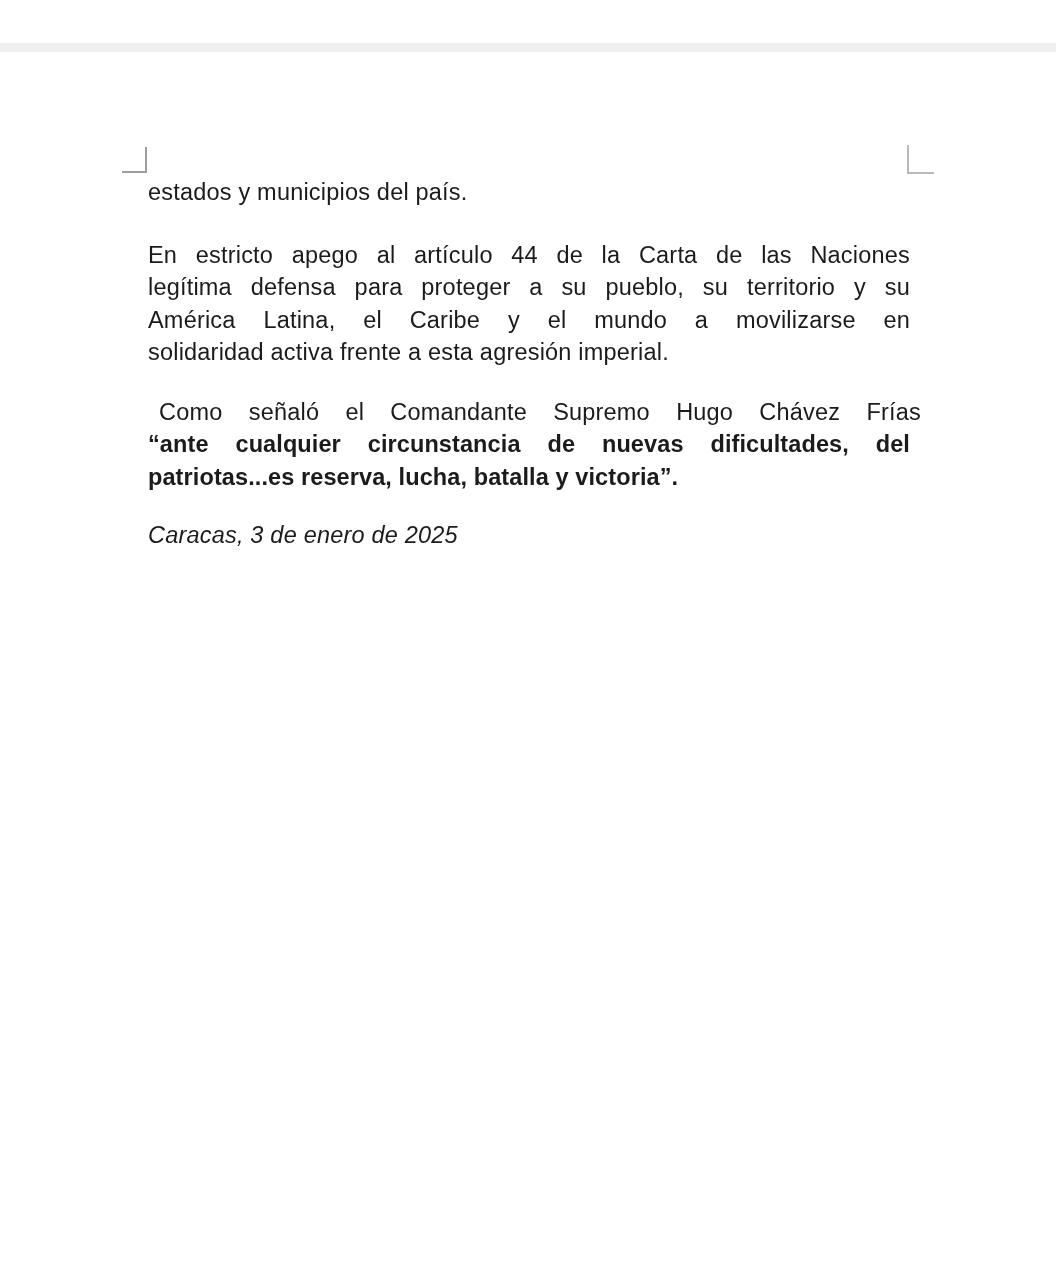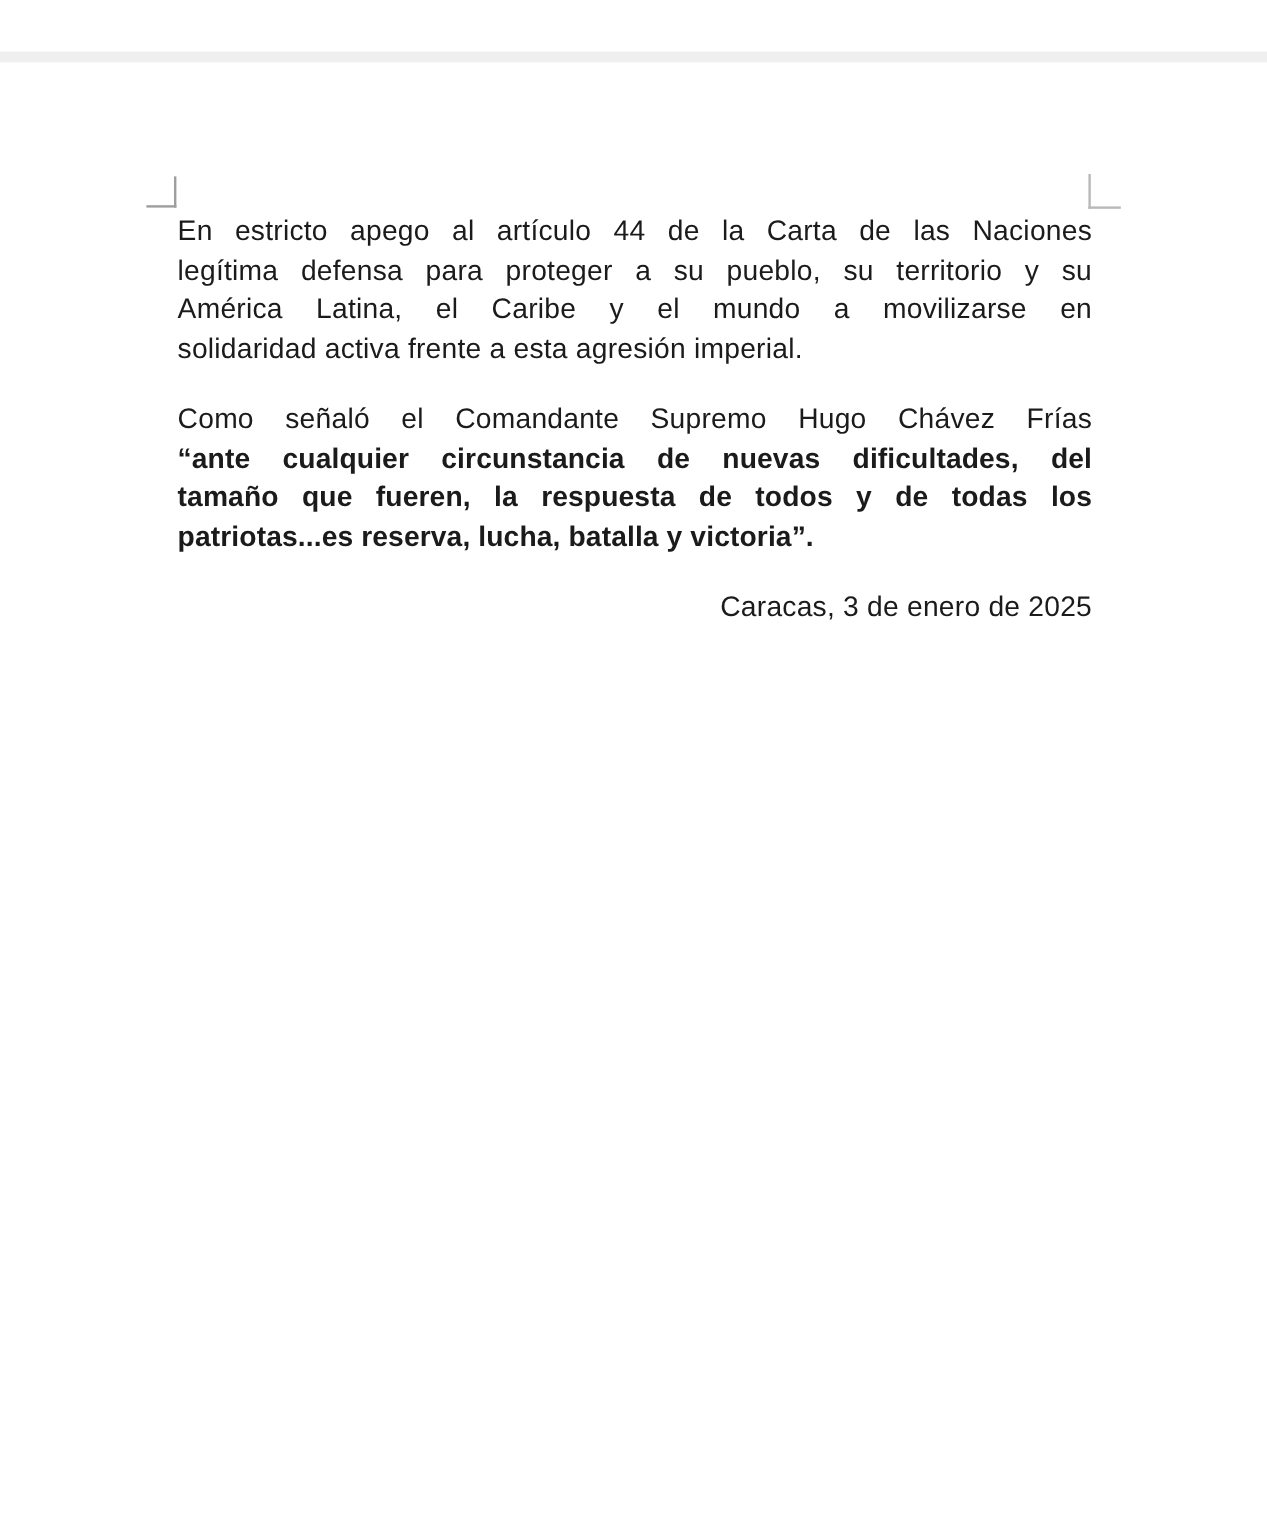--- a/index.html
+++ b/index.html
@@ -56,59 +56,63 @@
     text-align-last: justify;
   }
   .para.justify .line:last-child {
     text-align: right;
     text-align-last: left;
   }
   
   .para.justify-all .line {
     text-align: justify;
     text-align-last: justify;
+    margin-left: 11px;
   }
   .para.plain .line { text-align: left; }
   .para.p1 { margin-bottom: 30px; }
   .para.p2 { margin-bottom: 27px; }
   .para.p3-intro { margin-bottom: 0; }
   .para.quote { margin-bottom: 26px; }
   .para.quote .line {
     font-weight: bold;
     letter-spacing: 0.1px;
   }
   .dateline {
-    text-align: right;
+    text-align: left;
     width: 100%;
+    font-style: italic;
   }
 </style>
 </head>
 <body style="background-color: rgb(255, 255, 255);">
 
 <div class="top-band" style="background-color: rgb(239, 239, 239);"></div>
 
 <div class="corner-mark left" style="border-color: rgb(158, 158, 158);"></div>
 
 <div class="corner-mark right" style="border-color: rgb(185, 185, 185);"></div>
 
 <div class="content" style="color: rgb(27, 27, 27);">
 
+  <div class="para plain p1">
+      <div class="line">estados y municipios del país.</div>
+    </div>
 
   <div class="para justify p2">
       <div class="line">En estricto apego al artículo 44 de la Carta de las Naciones</div>
       <div class="line">legítima defensa para proteger a su pueblo, su territorio y su</div>
       <div class="line">América Latina, el Caribe y el mundo a movilizarse en</div>
       <div class="line">solidaridad activa frente a esta agresión imperial.</div>
     </div>
 
   <div class="para justify-all p3-intro">
       <div class="line">Como señaló el Comandante Supremo Hugo Chávez Frías</div>
     </div>
 
   <div class="para justify quote">
       <div class="line">“ante cualquier circunstancia de nuevas dificultades, del</div>
-      <div class="line">tamaño que fueren, la respuesta de todos y de todas los</div>
       <div class="line">patriotas...es reserva, lucha, batalla y victoria”.</div>
     </div>
 
   <div class="dateline">Caracas, 3 de enero de 2025</div>
 
 </div>
 
 </body></html>

